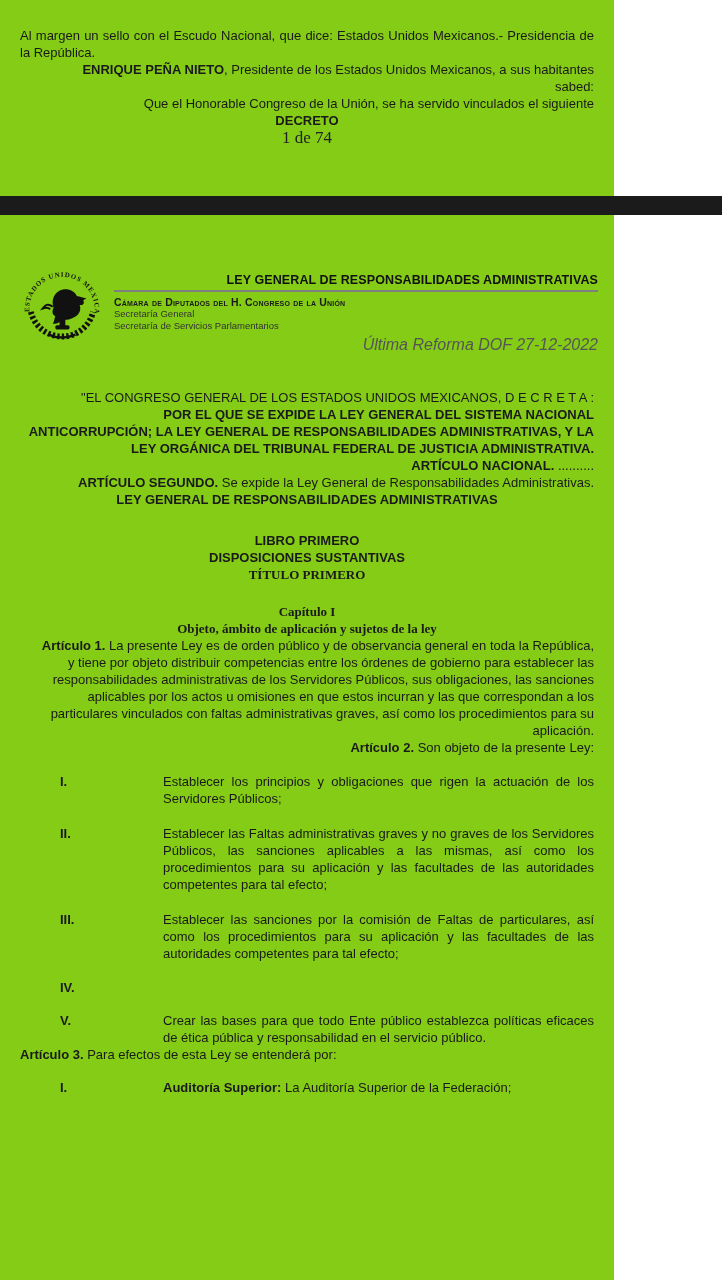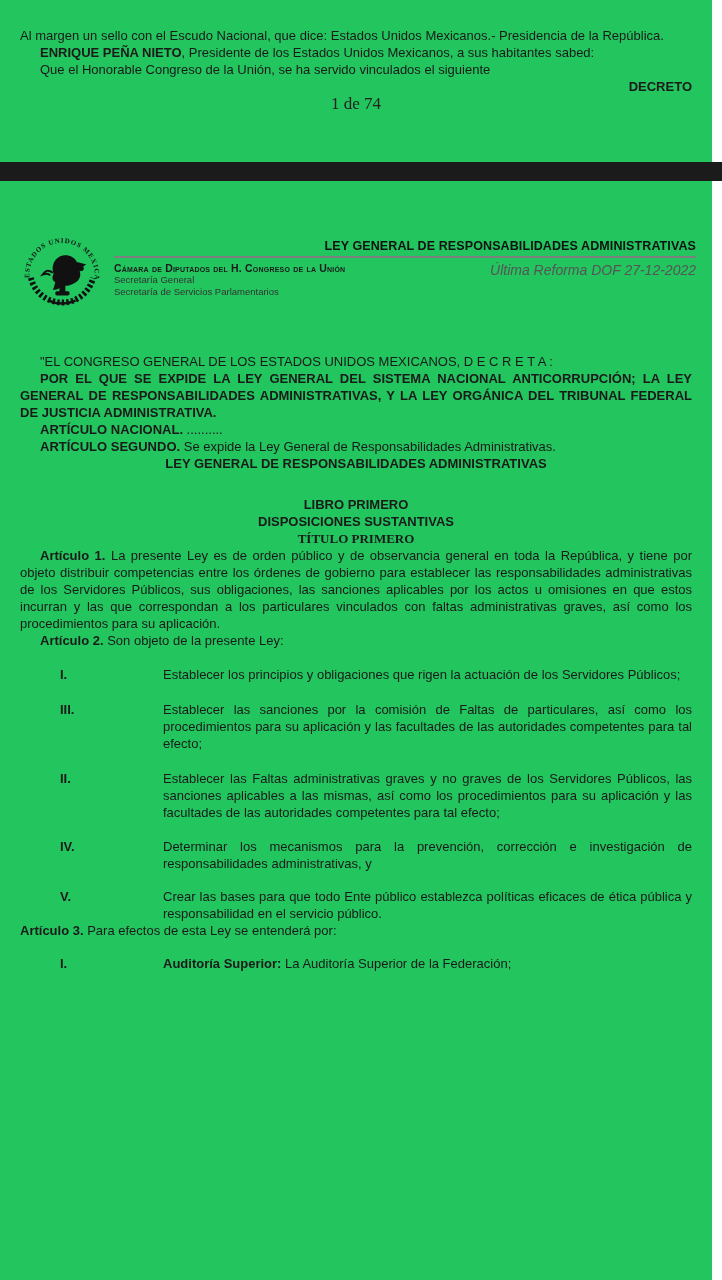--- a/index.html
+++ b/index.html
@@ -2,50 +2,50 @@
 <html lang="es"><head>
 <meta charset="utf-8">
 <style>
   html,body{margin:0;padding:0;background:#ffffff;}
   body{
     width:722px;height:1280px;overflow:hidden;margin:0 auto;
     font-family:"Liberation Sans",sans-serif;
     color:#1a1a1a;font-size:13px;line-height:17px;
     -webkit-font-smoothing:antialiased;
   }
-  .page{position:relative;width:712px;height:1280px;background:#22c55e;}
+  .page{position:relative;width:614px;height:1280px;background:#84cc16;}
 
   
   .prev{padding:27px 20px 0;}
   .prev p{margin:0;}
   .just{text-align:justify;}
-  .ind{text-indent:20px;}
+  .ind{text-indent:20px;text-align:right;}
   .mt22{margin-top:22px;}
   .b{font-weight:bold;}
   .center{text-align:center;}
-  .decreto{margin-top:18px;font-weight:bold;text-align:right;}
+  .decreto{margin-top:18px;font-weight:bold;}
   .pagenum{margin-top:44px;font-family:"Liberation Serif",serif;font-size:17px;color:#222;}
 
   
   .sepbar{margin-top:50px;width:722px;height:19px;background:#1b1b1b;}
 
   
   .hdr{padding:46px 16px 0 18px;}
   .hdr-inner{display:flex;align-items:flex-start;}
   .seal{flex:0 0 84px;width:84px;height:90px;margin-left:2px;}
   .hdr-right{flex:1;margin-left:10px;min-width:0;}
   .hdr-title{
     margin-top:12px;text-align:right;font-weight:bold;font-size:12.5px;line-height:14px;
     letter-spacing:.1px;color:#111;padding-bottom:3px;border-bottom:2px solid #7f7f7f;
   }
   .hdr-sub{display:flex;justify-content:space-between;margin-top:4px;}
   .hdr-left-block{font-size:9.5px;line-height:12px;color:#222;}
   .chamber{font-weight:bold;font-variant:small-caps;font-size:10.5px;letter-spacing:.2px;color:#1a1a1a;}
   .secr{color:#333;}
-  .reform{font-style:italic;font-size:14px;color:#555;white-space:nowrap;}
+  .reform{font-style:italic;font-size:16px;color:#555;white-space:nowrap;margin-top:40px;}
 
   
   .main{margin-top:36px;padding:0 20px;}
   .main p{margin:0;}
   .mt15{margin-top:15px;} .mt16{margin-top:16px;} .mt17{margin-top:17px;}
   .mt18{margin-top:24px;} .mt19{margin-top:19px;} .mt20{margin-top:20px;font-family:Liberation Serif, serif;}
   .hcenter{font-weight:bold;text-align:center;}
   .li{display:flex;margin-top:17px;padding-left:40px;}
   .li .num{flex:0 0 55px;font-weight:bold;}
   .li .txt{flex:1;text-align:justify;margin-left:48px;}
@@ -108,40 +108,43 @@
 
     <p class="hcenter mt18">LEY GENERAL DE RESPONSABILIDADES ADMINISTRATIVAS</p>
 
     <div class="hcenter mt18">
       <div>LIBRO PRIMERO</div>
       <div>DISPOSICIONES SUSTANTIVAS</div>
     </div>
 
     <p class="hcenter mt20">TÍTULO PRIMERO</p>
 
+    <div class="hcenter mt20">
+      <div>Capítulo I</div>
+      <div>Objeto, ámbito de aplicación y sujetos de la ley</div>
+    </div>
 
     <p class="just ind mt17"><span class="b">Artículo 1.</span><span> La presente Ley es de orden público y de observancia general en toda la República, y tiene por objeto distribuir competencias entre los órdenes de gobierno para establecer las responsabilidades administrativas de los Servidores Públicos, sus obligaciones, las sanciones aplicables por los actos u omisiones en que estos incurran y las que correspondan a los particulares vinculados con faltas administrativas graves, así como los procedimientos para su aplicación.</span></p>
 
     <p class="ind mt19"><span class="b">Artículo 2.</span><span> Son objeto de la presente Ley:</span></p>
 
     <div class="li">
       <span class="num">I.</span>
       <span class="txt">Establecer los principios y obligaciones que rigen la actuación de los Servidores Públicos;</span>
     </div>
     <div class="li mt18">
+      <span class="num">II.</span>
+      <span class="txt">Establecer las Faltas administrativas graves y no graves de los Servidores Públicos, las sanciones aplicables a las mismas, así como los procedimientos para su aplicación y las facultades de las autoridades competentes para tal efecto;</span>
+    </div>
+    <div class="li mt18">
       <span class="num">III.</span>
       <span class="txt">Establecer las sanciones por la comisión de Faltas de particulares, así como los procedimientos para su aplicación y las facultades de las autoridades competentes para tal efecto;</span>
     </div>
-    <div class="li mt18">
-      <span class="num">II.</span>
-      <span class="txt">Establecer las Faltas administrativas graves y no graves de los Servidores Públicos, las sanciones aplicables a las mismas, así como los procedimientos para su aplicación y las facultades de las autoridades competentes para tal efecto;</span>
-    </div>
     <div class="li">
       <span class="num">IV.</span>
-      <span class="txt">Determinar los mecanismos para la prevención, corrección e investigación de responsabilidades administrativas, y</span>
     </div>
     <div class="li mt16">
       <span class="num">V.</span>
       <span class="txt">Crear las bases para que todo Ente público establezca políticas eficaces de ética pública y responsabilidad en el servicio público.</span>
     </div>
 
     <p class="mt16"><span class="b">Artículo 3.</span><span> Para efectos de esta Ley se entenderá por:</span></p>
 
     <div class="li mt16">
       <span class="num">I.</span>

